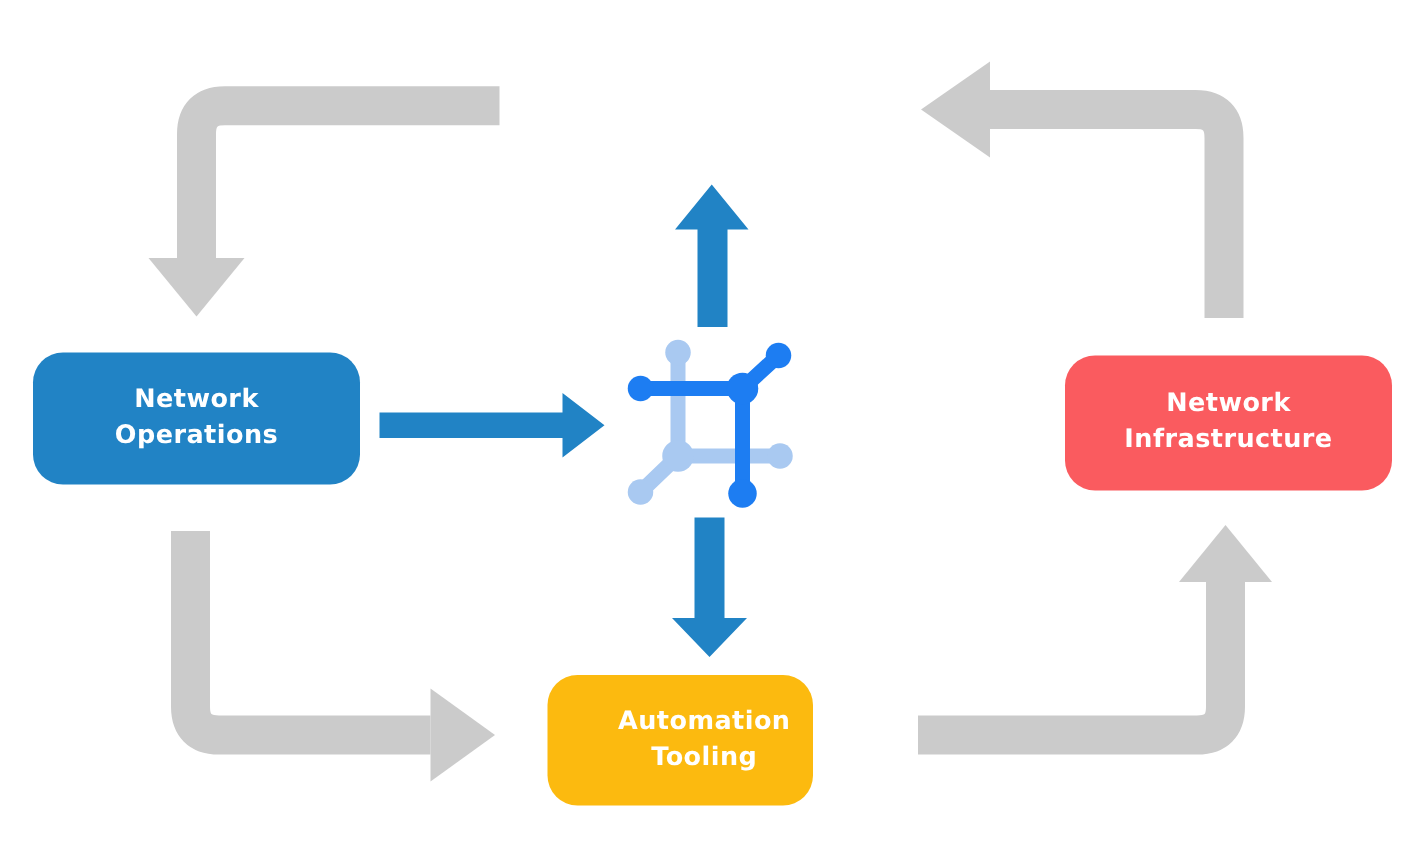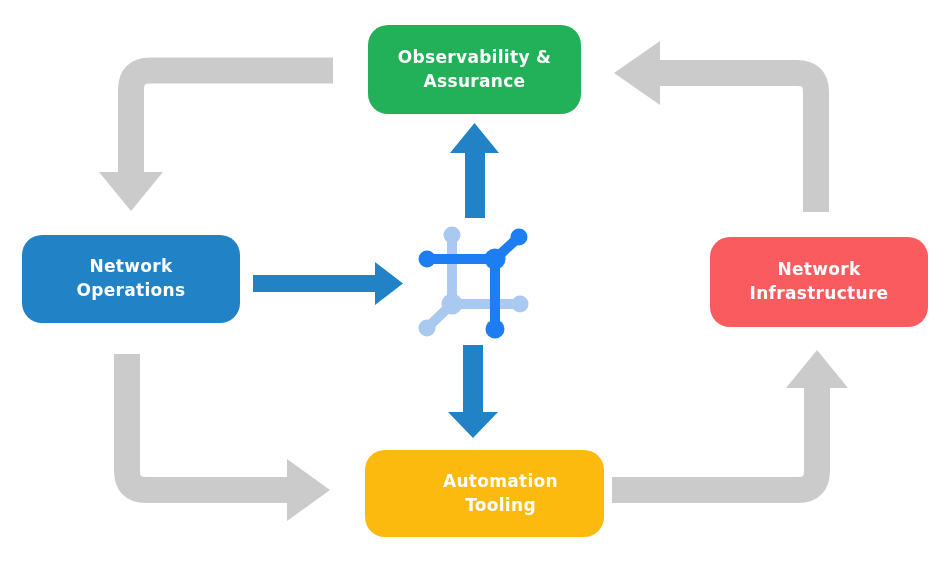--- a/index.html
+++ b/index.html
@@ -75,33 +75,29 @@
       </g>
       <g fill="#1d7df2">
         <circle cx="427" cy="259" r="8.5"></circle>
         <circle cx="519" cy="237" r="8.5"></circle>
         <circle cx="495" cy="329" r="9.5"></circle>
         <circle cx="495" cy="259" r="10.5"></circle>
       </g>
     </g>
   </svg>
 
-  <div class="node" style="left: 368px; top: 25px; width: 213px; height: 89px; background-color: rgb(34, 177, 88);">
-    <span class="node-label">Observability &amp;
-Assurance</span>
-  </div>
 
   <div class="node" style="left: 22px; top: 235px; width: 218px; height: 88px; background-color: rgb(33, 131, 197);">
     <span class="node-label">Network
 Operations</span>
   </div>
 
   <div class="node" style="left: 710px; top: 237px; width: 218px; height: 90px; background-color: rgb(250, 91, 95);">
     <span class="node-label">Network
 Infrastructure</span>
   </div>
 
-  <div class="node" style="left: 365px; top: 450px; width: 239px; height: 87px; background-color: rgb(252, 186, 15); padding-left: 32px;">
+  <div class="node" style="left: 365px; top: 450px; width: 177px; height: 87px; background-color: rgb(252, 186, 15); padding-left: 32px;">
     <span class="node-label">Automation
 Tooling</span>
   </div>
 
 </div>
 
 </body></html>

